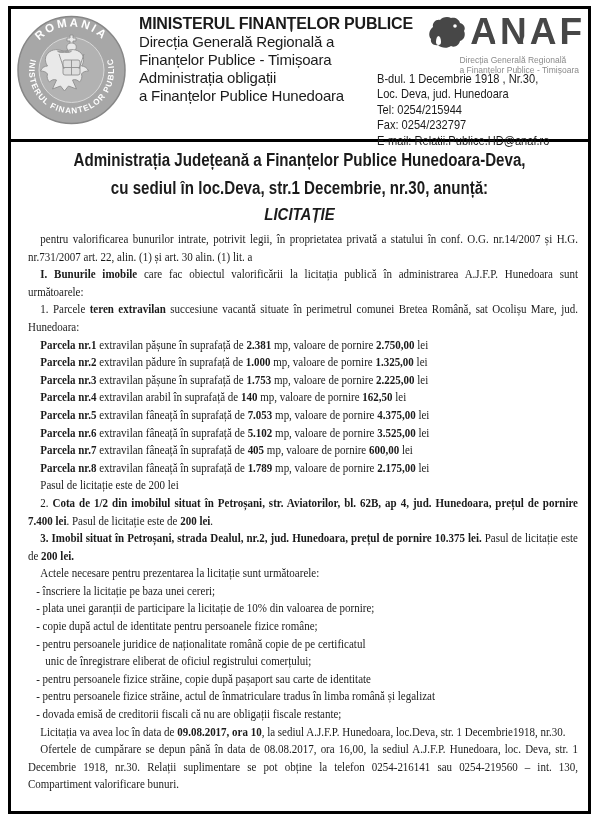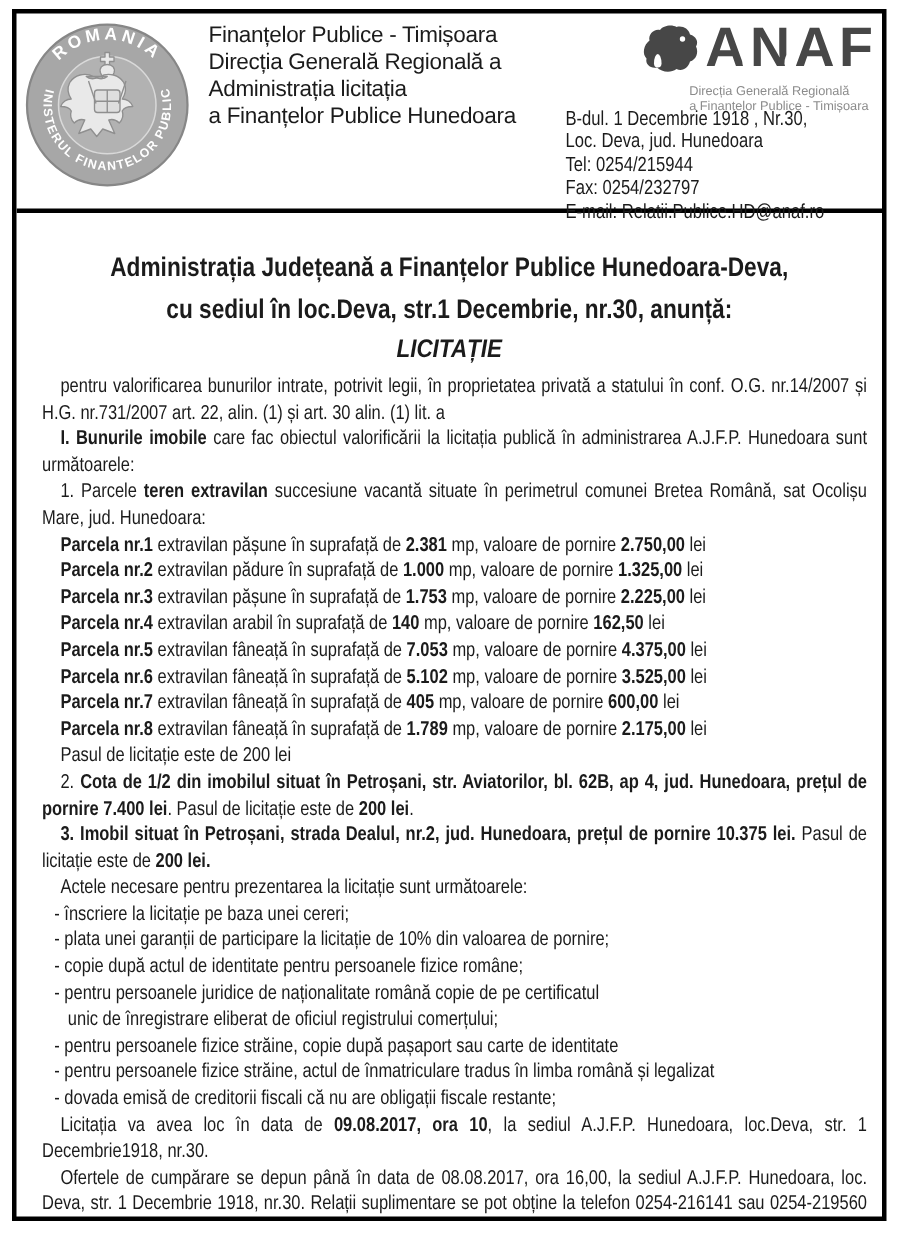--- a/index.html
+++ b/index.html
@@ -27,28 +27,28 @@
 
   .tagline{position:absolute;right:9px;top:46px;text-align:left;
            font-size:8.5px;line-height:10px;color:#8b8b8b;letter-spacing:0;}
   .contact{position:absolute;left:366px;top:62px;font-size:13.5px;line-height:15.4px;
            white-space:nowrap;}
 
   
   .cx{transform:scaleX(0.82);transform-origin:0 0;width:121.95%;}
 
   
-  .titleblock{padding-top:22px;text-align:center;}
+  .titleblock{padding-top:4px;text-align:center;}
   .tl{font-weight:bold;font-size:18px;line-height:28px;white-space:nowrap;
       transform:scaleX(0.84);transform-origin:50% 0;}
   .tl3{font-weight:bold;font-style:italic;font-size:17px;line-height:25px;
        white-space:nowrap;transform:scaleX(0.88);transform-origin:50% 0;}
 
   
-  .bodytext{padding:3px 10px 0 17px;}
+  .bodytext{padding:3px 10px 0 17px;font-family:Liberation Serif, serif;}
   .bodytext .cx{font-size:13.4px;line-height:17.6px;text-align:justify;
                 letter-spacing:0;}
   p.para{margin:0;}
   p.ind{text-indent:15px;}
   p.dash{text-align:left;padding-left:10px;}
   p.dash2{text-align:left;padding-left:21px;}
 </style>
 </head>
 <body>
 
@@ -77,23 +77,24 @@
           <rect x="48" y="47" width="17" height="15" rx="2" fill="#dedede"></rect>
           <line x1="56.5" y1="47" x2="56.5" y2="62"></line>
           <line x1="48" y1="54.5" x2="65" y2="54.5"></line>
           <line x1="69" y1="41" x2="64" y2="56"></line>
           <line x1="44" y1="41" x2="49" y2="56"></line>
         </g>
       </svg>
     </div>
 
     <div class="org">
+      <div class="b">MINISTERUL FINANȚELOR PUBLICE</div>
+      <div class="r">Direcția Generală Regională a</div>
       <div class="r">Finanțelor Publice - Timișoara</div>
-      <div class="r">Direcția Generală Regională a</div>
-      <div class="r">Administrația licitația</div>
+      <div class="r">Administrația obligații</div>
       <div class="r">a Finanțelor Publice Hunedoara</div>
     </div>
 
     <div class="anaf">
       <svg class="anaf-map" viewBox="0 0 42 36">
         <path d="M7,12 C6,8 10,4 14,5 C16,2 22,1 25,3 C29,2 33,4 34,8 C38,9 40,13 38,16 C40,20 38,25 34,26 C33,30 29,33 25,31 C21,34 15,33 12,30 C8,31 4,28 5,24 C2,21 3,15 7,12 Z" fill="#474747"></path>
         <circle cx="29" cy="11" r="1.8" fill="#ffffff"></circle>
       </svg>
       <span class="anaf-word">ANAF</span>
       <span class="drop d1"></span>

